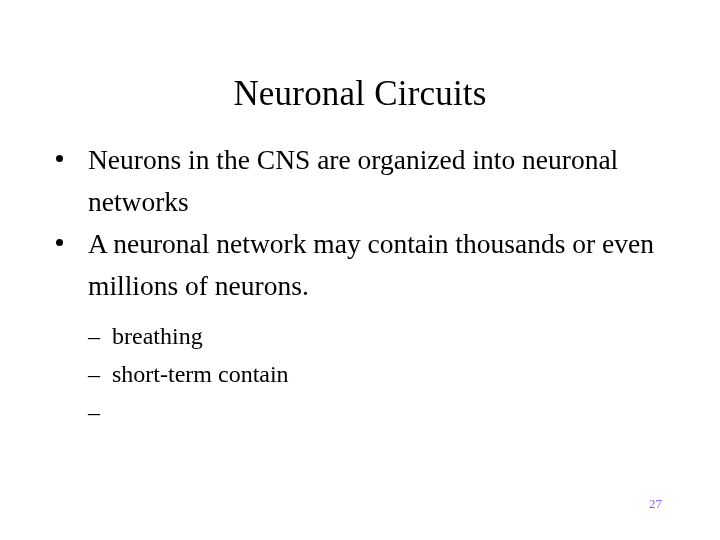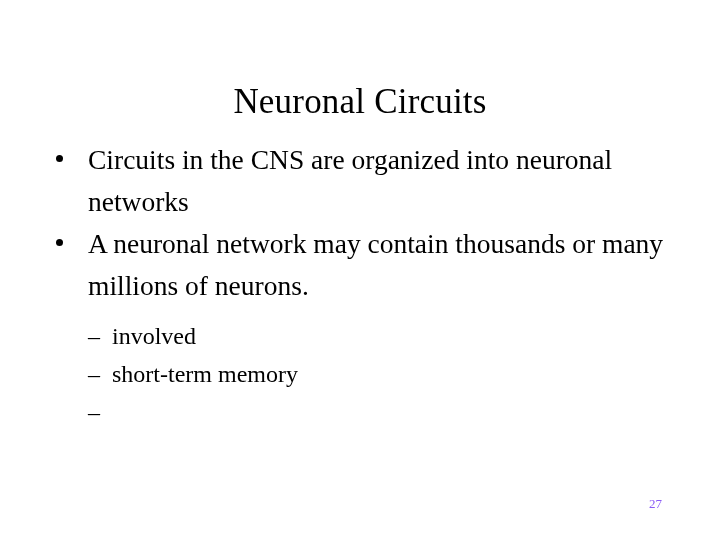--- a/index.html
+++ b/index.html
@@ -14,21 +14,21 @@
     background: #ffffff;
     overflow: hidden;
     font-family: "Liberation Serif", "DejaVu Serif", serif;
     color: #000000;
   }
 
   
   #slide-title {
     position: absolute;
     left: 0;
-    top: 82px;
+    top: 74px;
     width: 720px;
     text-align: center;
     font-size: 35px;
     line-height: 40px;
     font-weight: normal;
     letter-spacing: 0.2px;
     color: #000000;
     white-space: nowrap;
   }
 
@@ -106,41 +106,41 @@
 <div id="slide">
 
   <div id="slide-title">Neuronal Circuits</div>
 
   <div id="body-block">
 
     <ul class="level1">
 
       <li class="bullet">
         <span class="dot"></span>
-        <span class="btext">Circuits in the CNS are organized into neuronal networks</span>
+        <span class="btext">Neurons in the CNS are organized into neuronal networks</span>
       </li>
 
       <li class="bullet">
         <span class="dot"></span>
-        <span class="btext">A neuronal network may contain thousands or many millions of neurons.</span>
+        <span class="btext">A neuronal network may contain thousands or even millions of neurons.</span>
       </li>
 
 
     </ul>
 
     <ul class="level2">
 
       <li class="subbullet">
         <span class="dash">–</span>
-        <span class="stext">involved</span>
+        <span class="stext">breathing</span>
       </li>
 
       <li class="subbullet">
         <span class="dash">–</span>
-        <span class="stext">short-term memory</span>
+        <span class="stext">short-term contain</span>
       </li>
 
       <li class="subbullet">
         <span class="dash">–</span>
       </li>
 
     </ul>
 
   </div>
 

